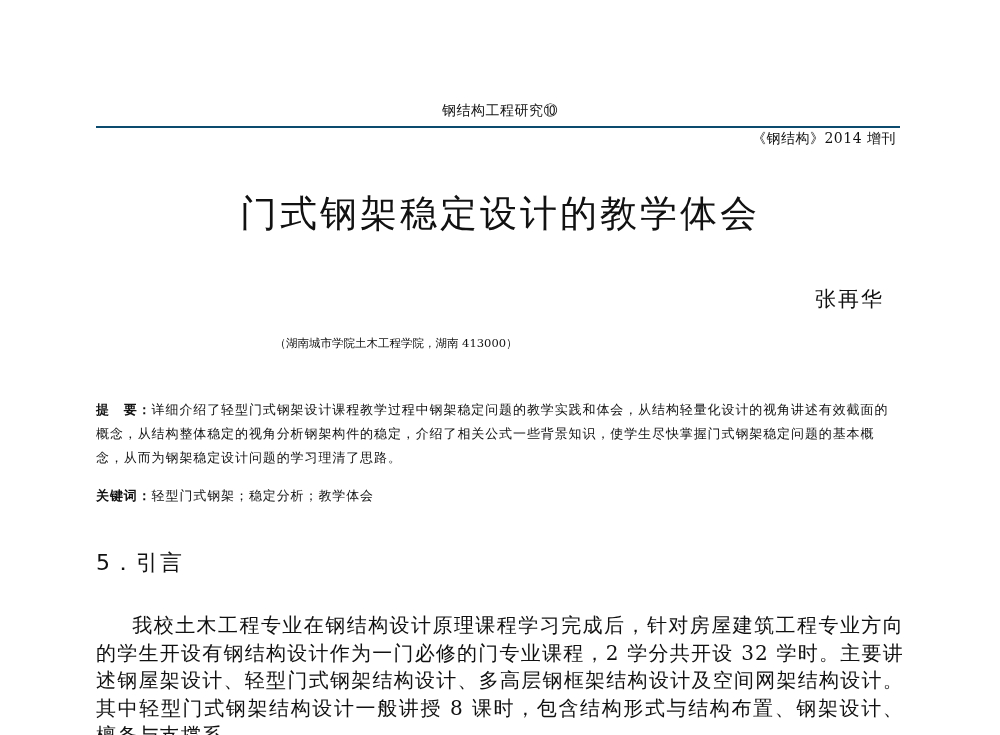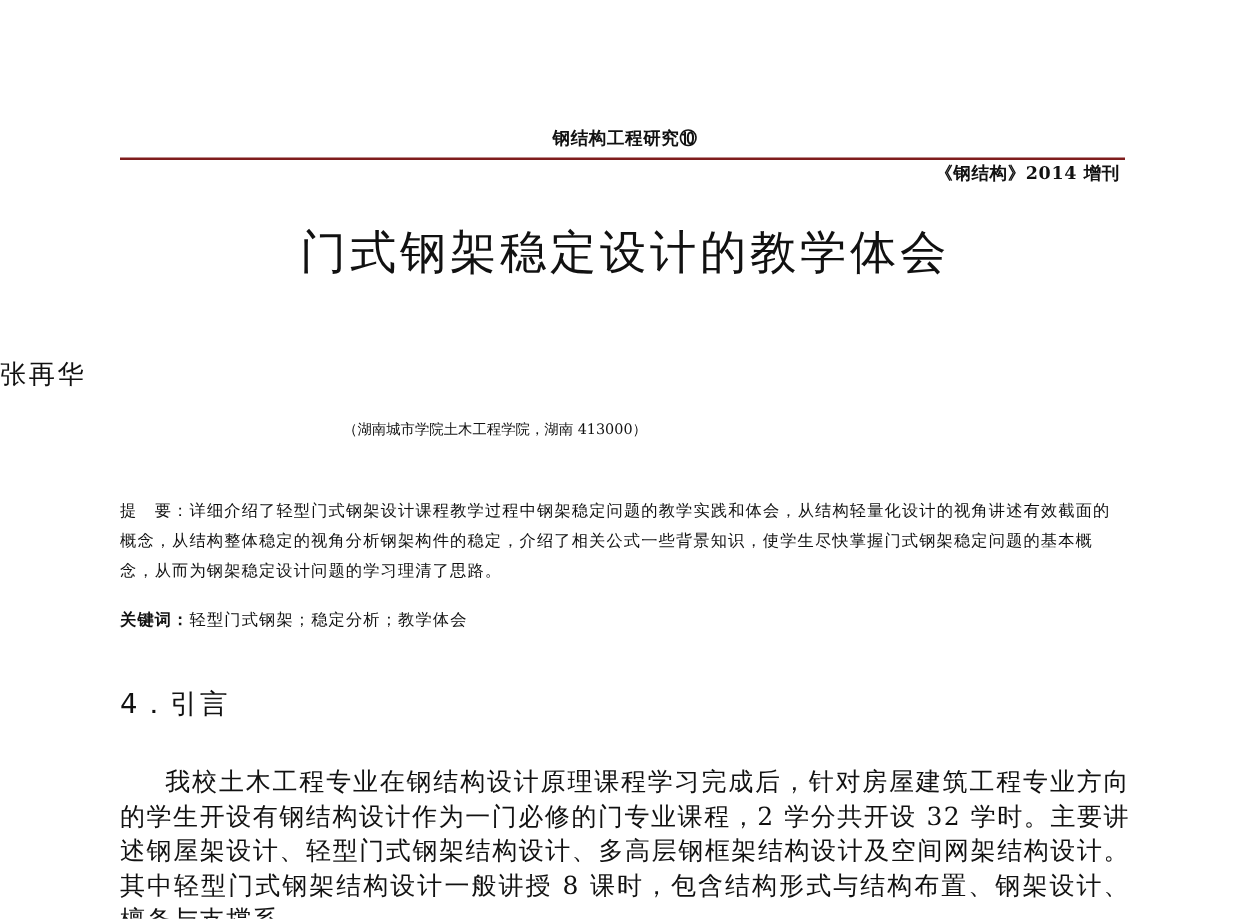--- a/index.html
+++ b/index.html
@@ -1,26 +1,26 @@
 <!DOCTYPE html>
 <html><head>
 <meta charset="utf-8">
 <style>
   html, body { margin:0; padding:0; background:#ffffff; }
   body { width:1000px; height:735px; position:relative; overflow:hidden; color:#111;
          font-family:"DejaVu Serif","Liberation Serif",serif; }
-  .header { position:absolute; left:96px; top:100px; width:804px; height:26px; border-bottom:2px solid #7f1d1d;font-weight:bold; }
+  .header { position:absolute; left:96px; top:100px; width:804px; height:26px; border-bottom:2px solid #0c4a6e; }
   .header .journal-series { position:absolute; left:346px; top:2px; font-size:14px; letter-spacing:0.5px; }
   .header .journal-issue { position:absolute; right:4px; top:2px; font-size:14px; letter-spacing:0.5px;margin-top:28px; }
-  .title { position:absolute; left:0; width:1000px; top:177px; text-align:center;
+  .title { position:absolute; left:0; width:1000px; top:189px; text-align:center;
            font-family:"DejaVu Sans","Liberation Sans",sans-serif; font-size:37px; letter-spacing:3px; }
-  .author { position:absolute; left:0; width:884px; top:285px; text-align:left; font-size:21px; letter-spacing:2px; }
+  .author { position:absolute; left:0; width:884px; top:285px; text-align:right; font-size:21px; letter-spacing:2px; }
   .affil { position:absolute; left:0; width:792px; top:336px; text-align:center; font-size:11.5px; }
   .abstract { position:absolute; left:96px; top:398px; width:806px; font-size:13px; line-height:24px; letter-spacing:0.9px; }
-  .abstract .lab { font-weight:normal; }
+  .abstract .lab { font-weight:bold; }
   .keywords { position:absolute; left:96px; top:487px; font-size:13px; letter-spacing:0.9px;text-align:center; }
   .keywords .lab { font-weight:bold; }
   .sec { position:absolute; left:96px; top:548px; font-family:"DejaVu Sans","Liberation Sans",sans-serif; font-size:22px; letter-spacing:2px; }
   .body { position:absolute; left:96px; top:612px; width:808px; font-size:20px; line-height:27.5px; letter-spacing:1.2px; text-align:justify; }
   .body .indent { display:inline-block; width:36px; }
 </style>
 </head>
 <body>
 
 <div class="header">
@@ -33,17 +33,17 @@
 <div class="affil">（湖南城市学院土木工程学院，湖南 413000）</div>
 
 <div class="abstract">
   <span class="lab">提　要：</span><span>详细介绍了轻型门式钢架设计课程教学过程中钢架稳定问题的教学实践和体会，从结构轻量化设计的视角讲述有效截面的概念，从结构整体稳定的视角分析钢架构件的稳定，介绍了相关公式一些背景知识，使学生尽快掌握门式钢架稳定问题的基本概念，从而为钢架稳定设计问题的学习理清了思路。</span>
 </div>
 
 <div class="keywords">
   <span class="lab">关键词：</span><span>轻型门式钢架；稳定分析；教学体会</span>
 </div>
 
-<div class="sec">4．引言</div>
+<div class="sec">5．引言</div>
 
 <div class="body">
   <span class="indent"></span><span>我校土木工程专业在钢结构设计原理课程学习完成后，针对房屋建筑工程专业方向的学生开设有钢结构设计作为一门必修的门专业课程，2 学分共开设 32 学时。主要讲述钢屋架设计、轻型门式钢架结构设计、多高层钢框架结构设计及空间网架结构设计。其中轻型门式钢架结构设计一般讲授 8 课时，包含结构形式与结构布置、钢架设计、檩条与支撑系</span>
 </div>
 
 </body></html>

